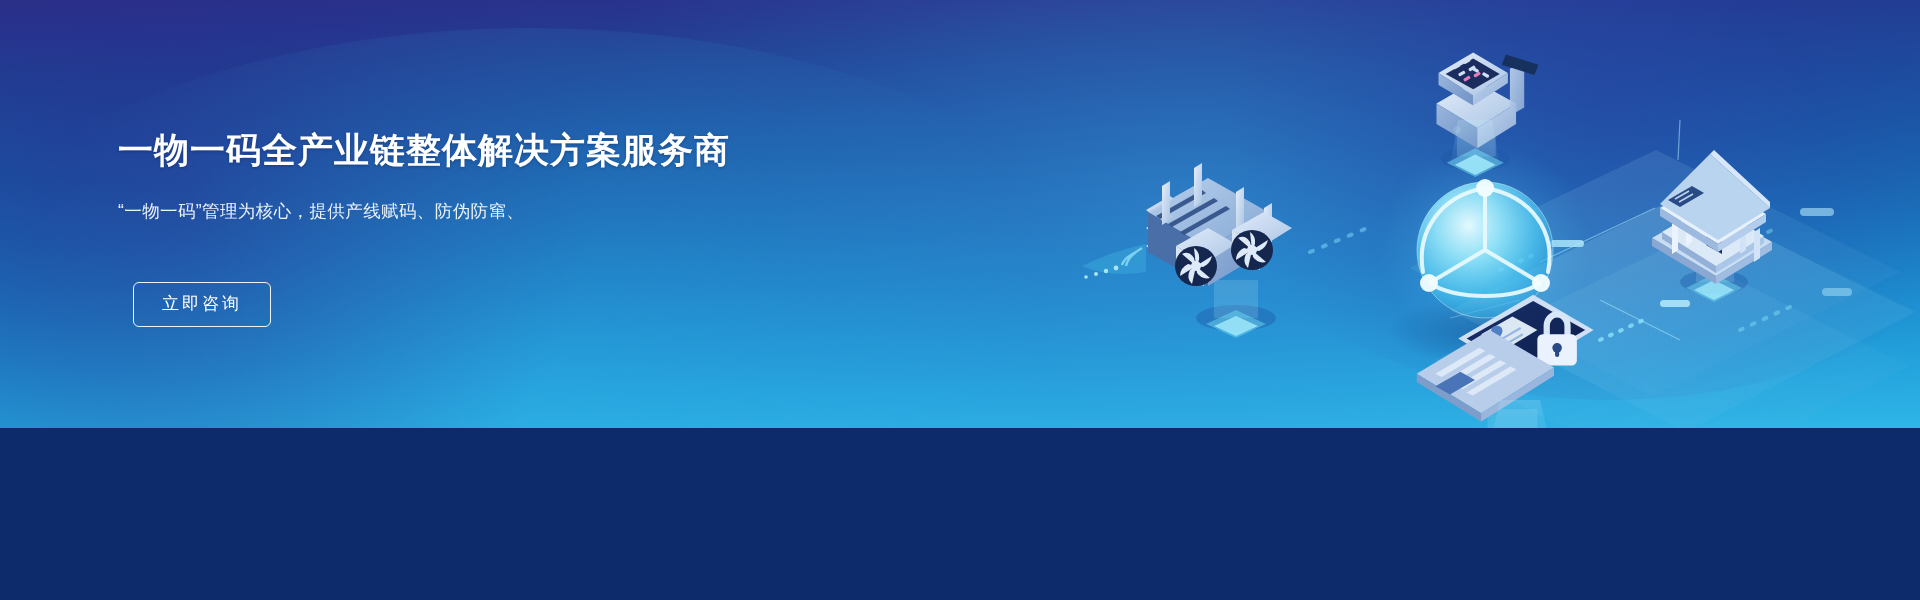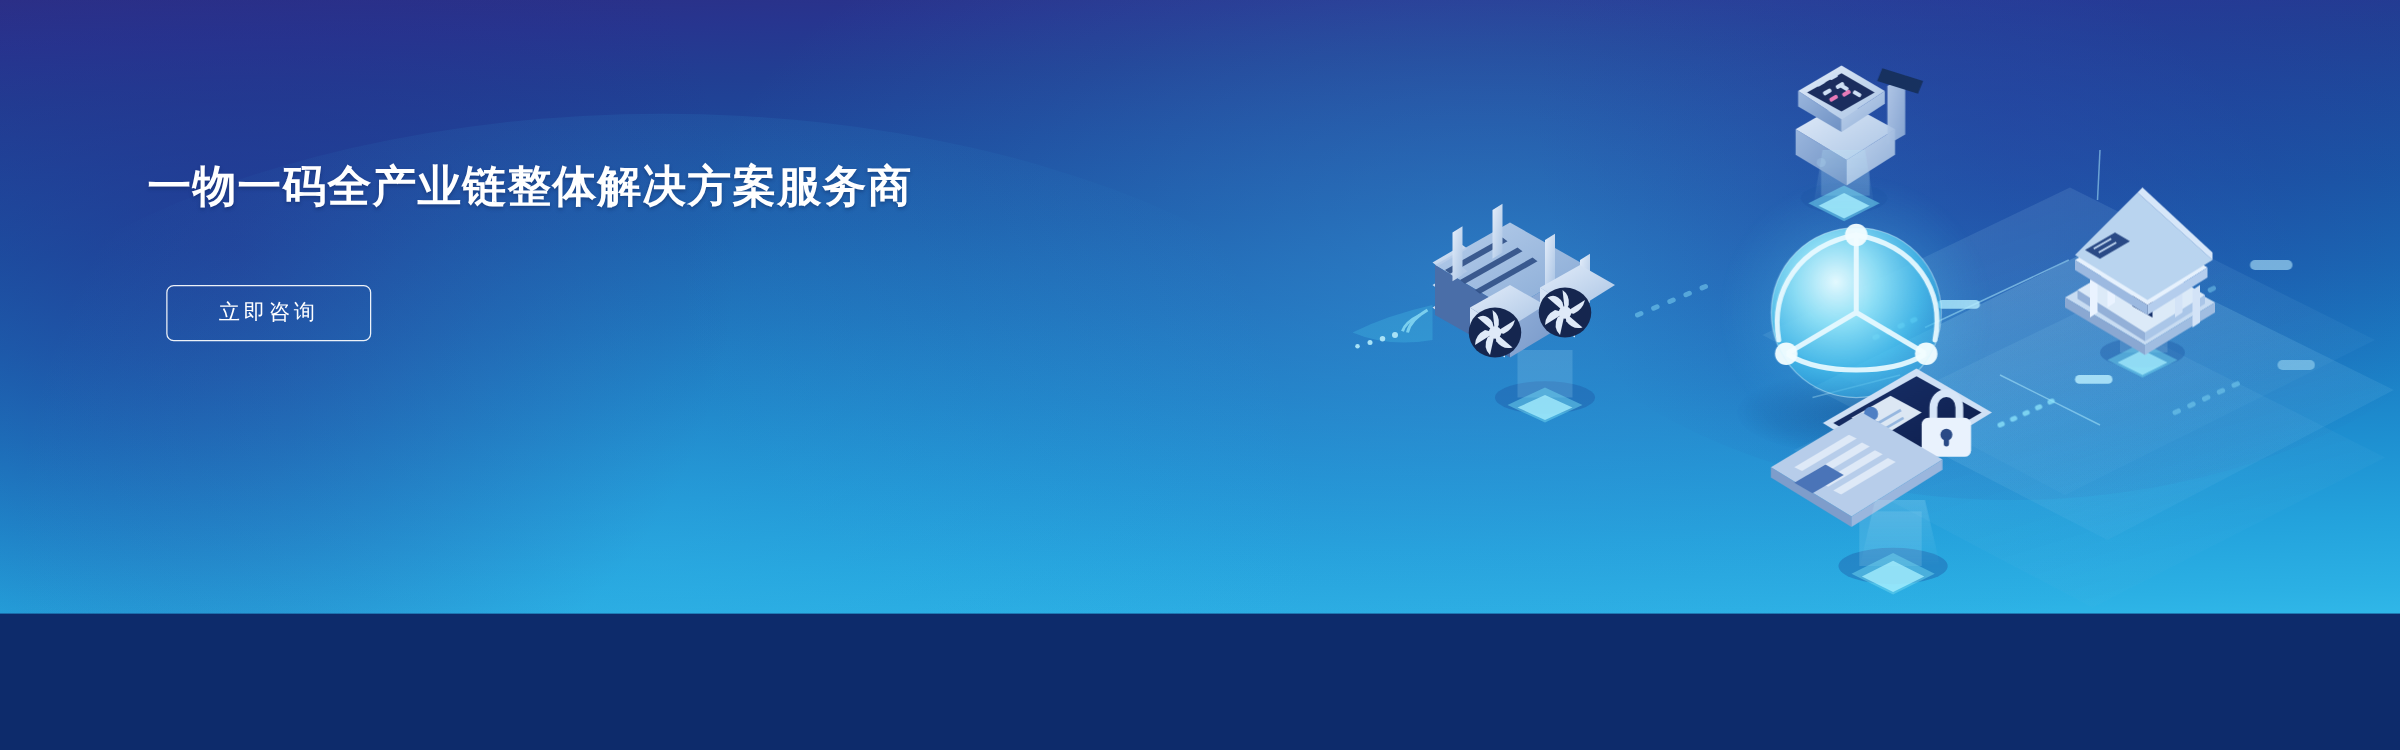--- a/index.html
+++ b/index.html
@@ -4,21 +4,21 @@
 <title>Banner</title>
 <style>
   html, body {
     margin: 0;
     padding: 0;
     background: #0d2b6b;
   }
   .stage {
     position: relative;
     width: 1920px;
-    height: 491px;
+    height: 428px;
     overflow: hidden;
     font-family: "Liberation Sans", "DejaVu Sans", sans-serif;
     background:
       radial-gradient(ellipse 900px 520px at 62% 46%, rgba(70,160,225,0.40) 0%, rgba(70,160,225,0.10) 48%, rgba(70,160,225,0) 72%),
       linear-gradient(178deg,
         #2c2f86 0%,
         #27358f 7%,
         #213f93 15%,
         #1d4a9c 25%,
         #1a57a6 37%,
@@ -74,23 +74,23 @@
     font-size: 17.5px;
     line-height: 1.95;
     color: #eaf3fb;
     letter-spacing: 0.4px;
     max-width: 560px;
   }
   .subcopy .line { display: block; white-space: nowrap; }
 
   .cta {
     display: inline-block;
-    margin-top: 34px;
+    margin-top: 54px;
     margin-left: 15px;
-    padding: 11px 41px 12px;
+    padding: 11px 28px 12px;
     border: 1.5px solid rgba(255,255,255,0.92);
     border-radius: 6px;
     background: transparent;
     color: #ffffff;
     font-size: 17px;
     letter-spacing: 3px;
     cursor: pointer;
     font-family: inherit;
     line-height: 1.2;
   }
@@ -402,18 +402,19 @@
         <path d="M478 120 L512 120 L520 168 L470 168 Z" fill="url(#beamG)"></path>
         <path d="M520 400 L560 400 L572 452 L508 452 Z" fill="url(#beamG)"></path>
       </g>
     </svg>
   </div>
 
   <div class="copy">
     <h1 class="headline">一物一码全产业链整体解决方案服务商</h1>
 
     <p class="subcopy">
+      <span class="line">“一物一码”管理为核心，提供产线赋码、防伪防窜、</span>
     </p>
 
     <button class="cta">立即咨询</button>
   </div>
 
 </div>
 
 </body></html>

